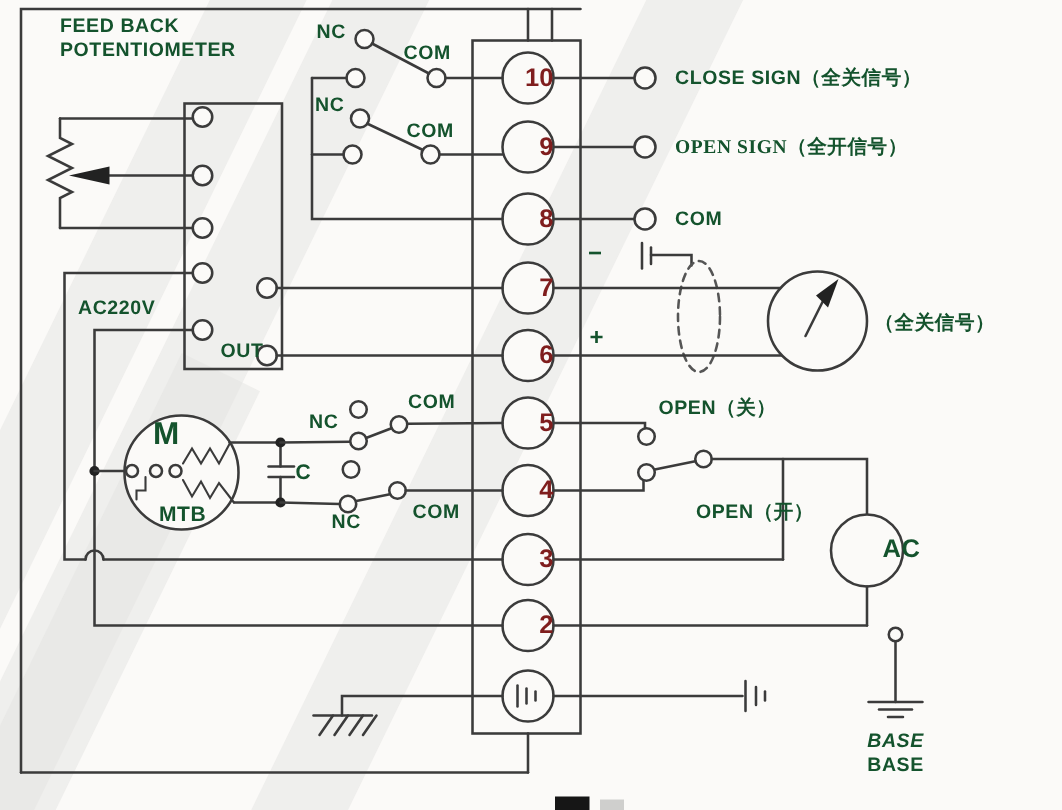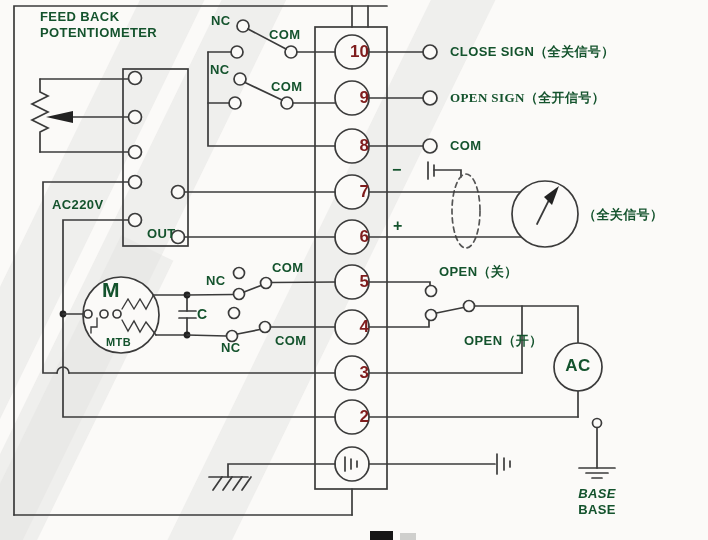--- a/index.html
+++ b/index.html
@@ -223,31 +223,31 @@
 <div class="lbl" style="left:450px;top:139px;">COM</div>
 
 <div class="lbl sign" style="left:392px;top:163px;">−</div>
 <div class="lbl sign" style="left:393px;top:219px;">+</div>
 <div class="lbl" style="left:583px;top:208px;">（全关信号）</div>
 
 <div class="lbl" style="left:52px;top:198px;">AC220V</div>
 <div class="lbl" style="left:147px;top:207px;margin-top:20px;">OUT</div>
 
 <div class="lbl" style="left:102px;top:283px;font-size:21px;">M</div>
-<div class="lbl" style="left:106px;top:335px;font-size:11px;">MTB</div>
+<div class="lbl" style="left:106px;top:335px;font-size:14px;">MTB</div>
 <div class="lbl" style="left:197px;top:307px;font-size:14px;">C</div>
 
 <div class="lbl" style="left:206px;top:274px;">NC</div>
 <div class="lbl" style="left:272px;top:261px;">COM</div>
 <div class="lbl" style="left:221px;top:341px;">NC</div>
 <div class="lbl" style="left:275px;top:334px;">COM</div>
 
 <div class="lbl" style="left:439px;top:265px;">OPEN（关）</div>
 <div class="lbl" style="left:422px;top:334px;margin-left:42px;">OPEN（开）</div>
-<div class="lbl ctr" style="left:554px;top:359px;width:48px;font-size:17px;">AC</div>
+<div class="lbl ctr" style="left:554px;top:359px;width:48px;font-size:17px;padding-left:23px;">AC</div>
 
 <div class="lbl ctr" style="left:575px;top:487px;width:44px;font-style:italic;">BASE</div>
 <div class="lbl ctr" style="left:570px;top:503px;width:54px;">BASE</div>
 
 <div class="tnum" style="top:42px;">10</div>
 <div class="tnum" style="top:88px;">9</div>
 <div class="tnum" style="top:136px;">8</div>
 <div class="tnum" style="top:182px;">7</div>
 <div class="tnum" style="top:227px;">6</div>
 <div class="tnum" style="top:272px;">5</div>

